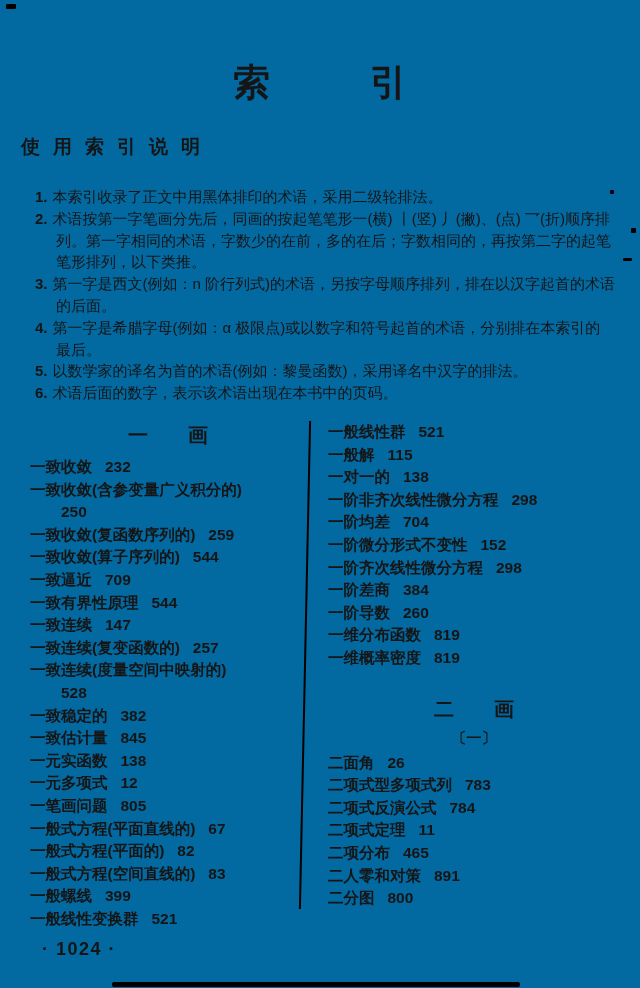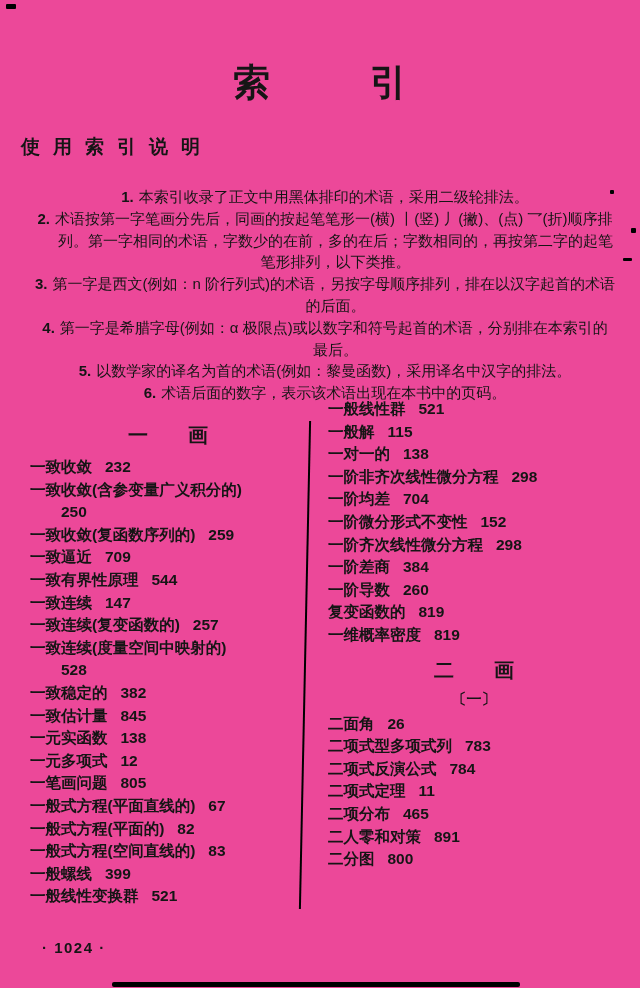--- a/index.html
+++ b/index.html
@@ -1,55 +1,55 @@
 <!DOCTYPE html>
 <html><head>
 <meta charset="utf-8">
 <style>
   html,body{margin:0;padding:0;background:#e8e8e6;}
   .page{
     position:relative;width:640px;height:988px;overflow:hidden;
-    background:#ec4899;color:#151515;
+    background:#0369a1;color:#151515;
     font-family:"Liberation Sans","DejaVu Sans",sans-serif;
   }
   .title{
     position:absolute;top:58px;left:0;width:100%;margin:0;
     text-align:center;font-size:37px;font-weight:bold;
     letter-spacing:100px;text-indent:100px;white-space:nowrap;
   }
   .subtitle{
     position:absolute;top:126px;left:0;width:100%;margin:8px;
     text-align:left;font-size:19px;font-weight:600;
     letter-spacing:13px;text-indent:13px;white-space:nowrap;
   }
   .instructions{
     position:absolute;top:186px;left:35px;width:580px;
-    font-size:15px;line-height:21.8px;font-weight:500;text-align:center;
+    font-size:15px;line-height:21.8px;font-weight:500;
   }
   .instr{padding-left:21px;text-indent:-21px;}
   .instr .num{font-weight:bold;margin-right:5px;}
   .col{position:absolute;font-size:15.5px;font-weight:bold;line-height:22.6px;}
   .col-left{left:30px;top:420px;width:276px;}
-  .col-right{left:328px;top:398px;width:292px;}
+  .col-right{left:328px;top:421px;width:292px;}
   .sec-heading{
     text-align:center;font-size:20px;font-weight:bold;line-height:30px;
     margin:0 0 6px 0;white-space:pre;
   }
-  .sec-heading.second{margin-top:8px;margin-bottom:2px;}
+  .sec-heading.second{margin-top:24px;margin-bottom:2px;}
   .sub-heading{text-align:center;font-size:15px;line-height:24px;margin-bottom:2px;}
   .entry{padding-left:24px;text-indent:-24px;}
   .pg{margin-left:13px;}
   .entry.wrap .pg{display:block;text-indent:0;margin-left:7px;}
   .divider{
     position:absolute;left:304px;top:421px;width:2px;height:488px;
     background:#000;transform:rotate(1.2deg);
   }
   .folio{
     position:absolute;left:42px;top:939px;
-    font-size:15px;font-weight:bold;letter-spacing:1.5px;
+    font-size:18px;font-weight:bold;letter-spacing:1.5px;
   }
   .edge-bar{
     position:absolute;left:112px;top:982px;width:408px;height:5px;
     background:#000;border-radius:2px;
   }
   .speck{position:absolute;background:#000;border-radius:1px;}
 </style>
 </head>
 <body>
 
@@ -65,20 +65,21 @@
     <div class="instr"><span class="num">4.</span><span>第一字是希腊字母(例如：α 极限点)或以数字和符号起首的术语，分别排在本索引的最后。</span></div>
     <div class="instr"><span class="num">5.</span><span>以数学家的译名为首的术语(例如：黎曼函数)，采用译名中汉字的排法。</span></div>
     <div class="instr"><span class="num">6.</span><span>术语后面的数字，表示该术语出现在本书中的页码。</span></div>
   </div>
 
   <div class="col col-left">
     <div class="sec-heading">一　　画</div>
     <div class="entry"><span>一致收敛</span><span class="pg">232</span></div>
     <div class="entry wrap"><span>一致收敛(含参变量广义积分的)</span><span class="pg">250</span></div>
     <div class="entry"><span>一致收敛(复函数序列的)</span><span class="pg">259</span></div>
+    <div class="entry"><span>一致收敛(算子序列的)</span><span class="pg">544</span></div>
     <div class="entry"><span>一致逼近</span><span class="pg">709</span></div>
     <div class="entry"><span>一致有界性原理</span><span class="pg">544</span></div>
     <div class="entry"><span>一致连续</span><span class="pg">147</span></div>
     <div class="entry"><span>一致连续(复变函数的)</span><span class="pg">257</span></div>
     <div class="entry wrap"><span>一致连续(度量空间中映射的)</span><span class="pg">528</span></div>
     <div class="entry"><span>一致稳定的</span><span class="pg">382</span></div>
     <div class="entry"><span>一致估计量</span><span class="pg">845</span></div>
     <div class="entry"><span>一元实函数</span><span class="pg">138</span></div>
     <div class="entry"><span>一元多项式</span><span class="pg">12</span></div>
     <div class="entry"><span>一笔画问题</span><span class="pg">805</span></div>
@@ -94,21 +95,21 @@
   <div class="col col-right">
     <div class="entry"><span>一般线性群</span><span class="pg">521</span></div>
     <div class="entry"><span>一般解</span><span class="pg">115</span></div>
     <div class="entry"><span>一对一的</span><span class="pg">138</span></div>
     <div class="entry"><span>一阶非齐次线性微分方程</span><span class="pg">298</span></div>
     <div class="entry"><span>一阶均差</span><span class="pg">704</span></div>
     <div class="entry"><span>一阶微分形式不变性</span><span class="pg">152</span></div>
     <div class="entry"><span>一阶齐次线性微分方程</span><span class="pg">298</span></div>
     <div class="entry"><span>一阶差商</span><span class="pg">384</span></div>
     <div class="entry"><span>一阶导数</span><span class="pg">260</span></div>
-    <div class="entry"><span>复变函数的</span><span class="pg">819</span></div>
+    <div class="entry"><span>一维分布函数</span><span class="pg">819</span></div>
     <div class="entry"><span>一维概率密度</span><span class="pg">819</span></div>
     <div class="sec-heading second">二　　画</div>
     <div class="sub-heading">〔一〕</div>
     <div class="entry"><span>二面角</span><span class="pg">26</span></div>
     <div class="entry"><span>二项式型多项式列</span><span class="pg">783</span></div>
     <div class="entry"><span>二项式反演公式</span><span class="pg">784</span></div>
     <div class="entry"><span>二项式定理</span><span class="pg">11</span></div>
     <div class="entry"><span>二项分布</span><span class="pg">465</span></div>
     <div class="entry"><span>二人零和对策</span><span class="pg">891</span></div>
     <div class="entry"><span>二分图</span><span class="pg">800</span></div>

